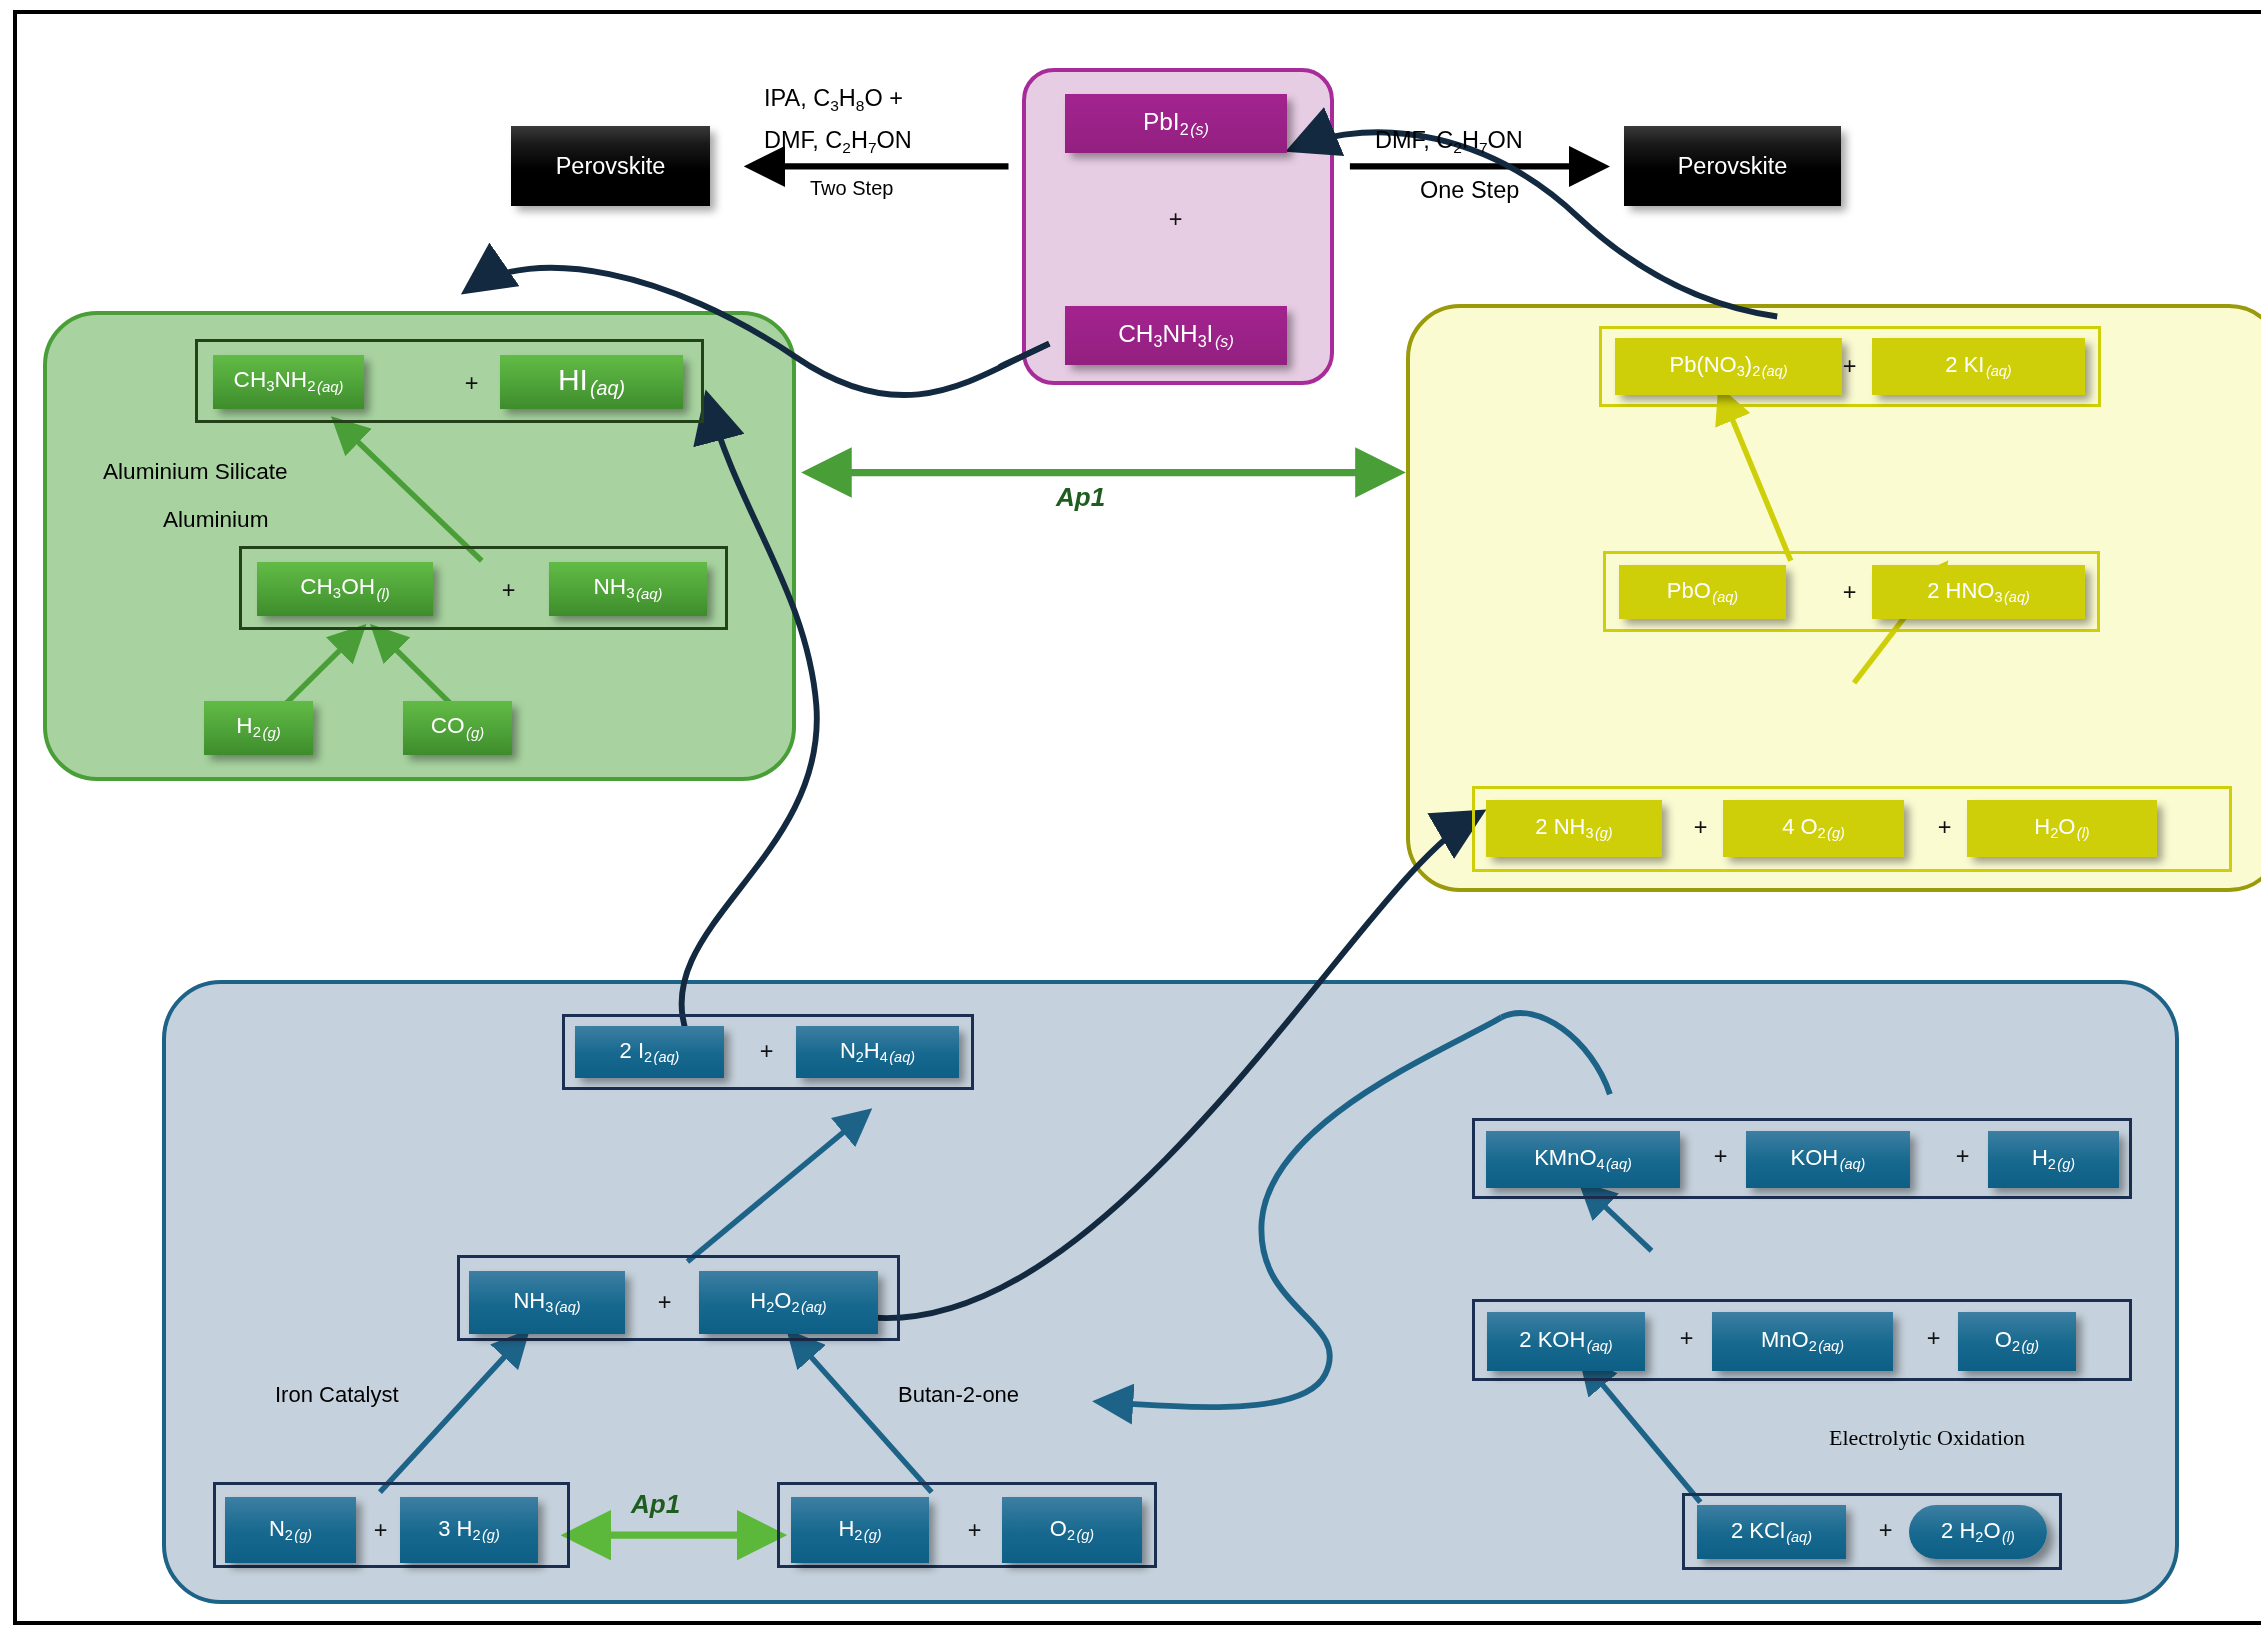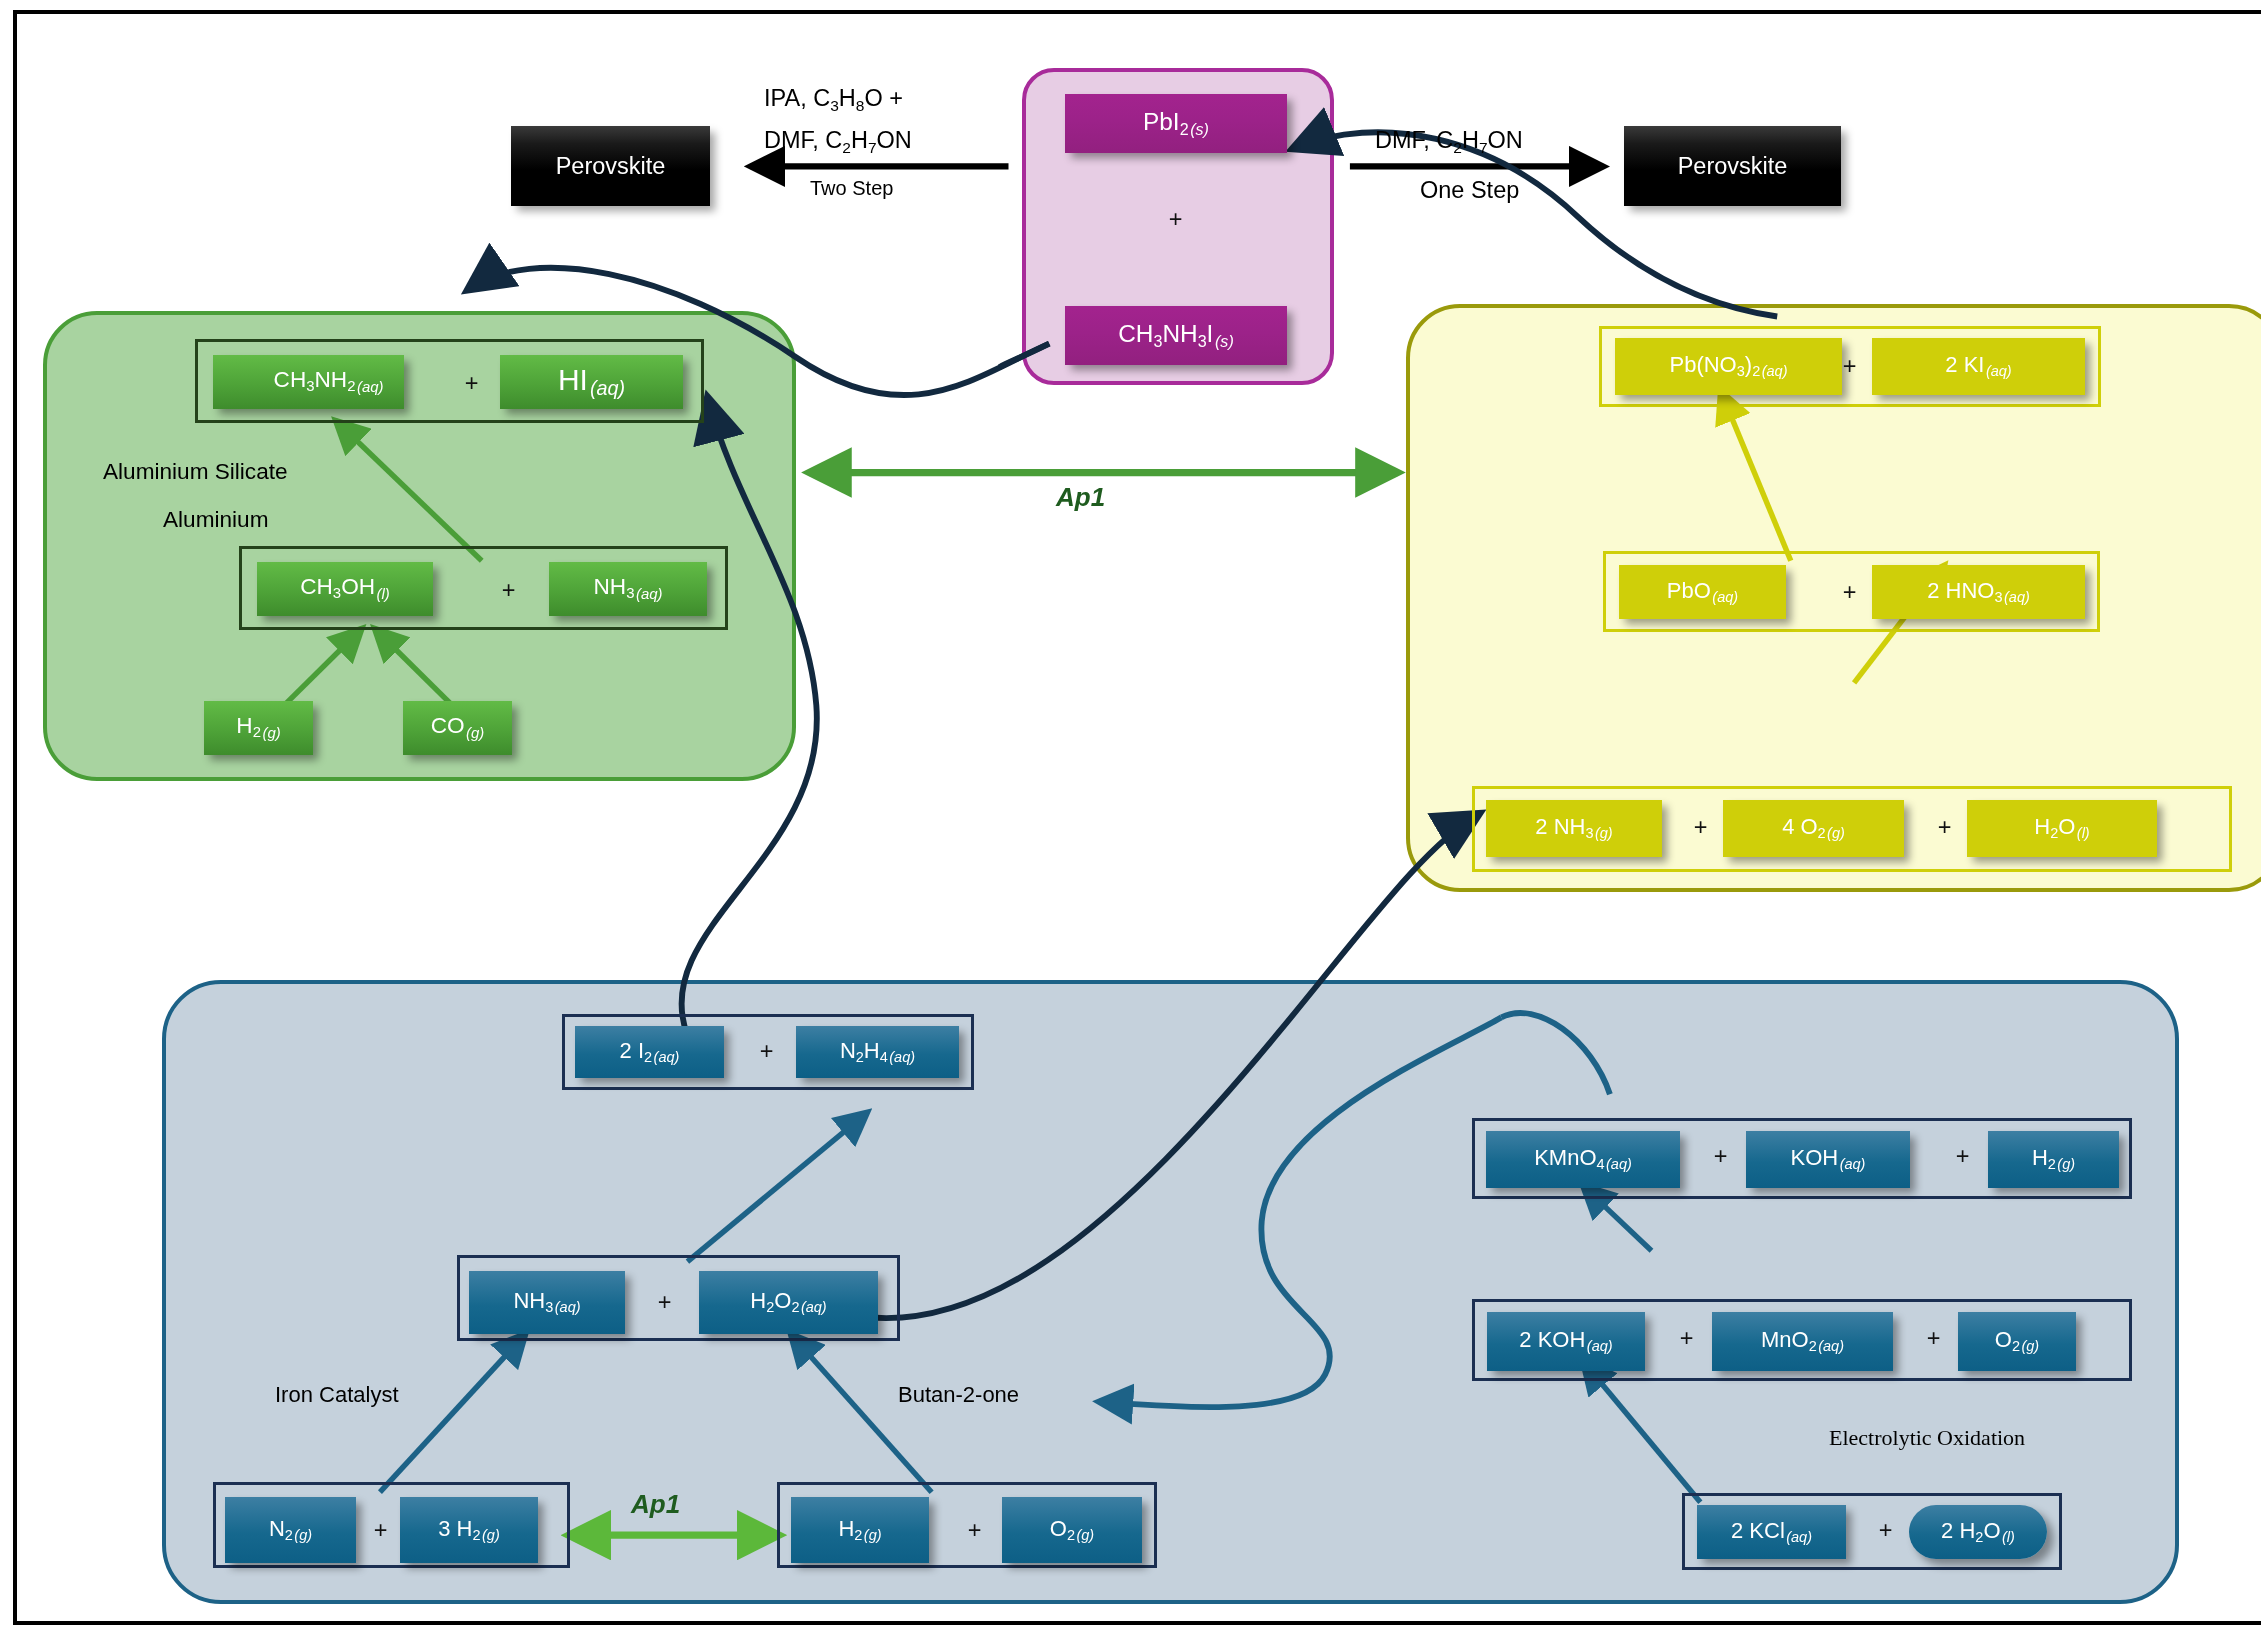--- a/index.html
+++ b/index.html
@@ -124,21 +124,21 @@
     <span class="f">PbI<sub>2</sub><span class="st">(s)</span></span>
   </div>
   <div class="plus" style="left:1162px;top:206px;width:27px;height:27px;">+</div>
   <div class="chip" style="left:1065px;top:280px;width:222px;height:59px;font-size:24.4px;
               background:linear-gradient(180deg,#a3238e 0%,#9c2289 45%,#92207f 100%);margin-top:26px;">
     <span class="f">CH<sub>3</sub>NH<sub>3</sub>I<span class="st">(s)</span></span>
   </div>
 
   <div class="grp" style="left:195px;top:339px;width:509px;height:84px;border:3.2px solid #24421a;"></div>
   <div class="chip" style="left:213px;top:355px;width:151px;height:54px;font-size:22.6px;
-              background:linear-gradient(180deg,#62bb46 0%,#4ea338 55%,#3e8c2c 100%);padding-left:40px;">
+              background:linear-gradient(180deg,#62bb46 0%,#4ea338 55%,#3e8c2c 100%);">
     <span class="f">CH<sub>3</sub>NH<sub>2</sub><span class="st">(aq)</span></span>
   </div>
   <div class="plus" style="left:458px;top:370px;width:27px;height:27px;">+</div>
   <div class="chip" style="left:500px;top:355px;width:183px;height:54px;font-size:30px;
               background:linear-gradient(180deg,#62bb46 0%,#4ea338 55%,#3e8c2c 100%);">
     <span class="f">HI<span class="st">(aq)</span></span>
   </div>
 
   <div class="lbl" style="left:103px;top:459px;font-size:22.6px;">Aluminium Silicate</div>
   <div class="lbl" style="left:163px;top:507px;font-size:22.6px;">Aluminium</div>

